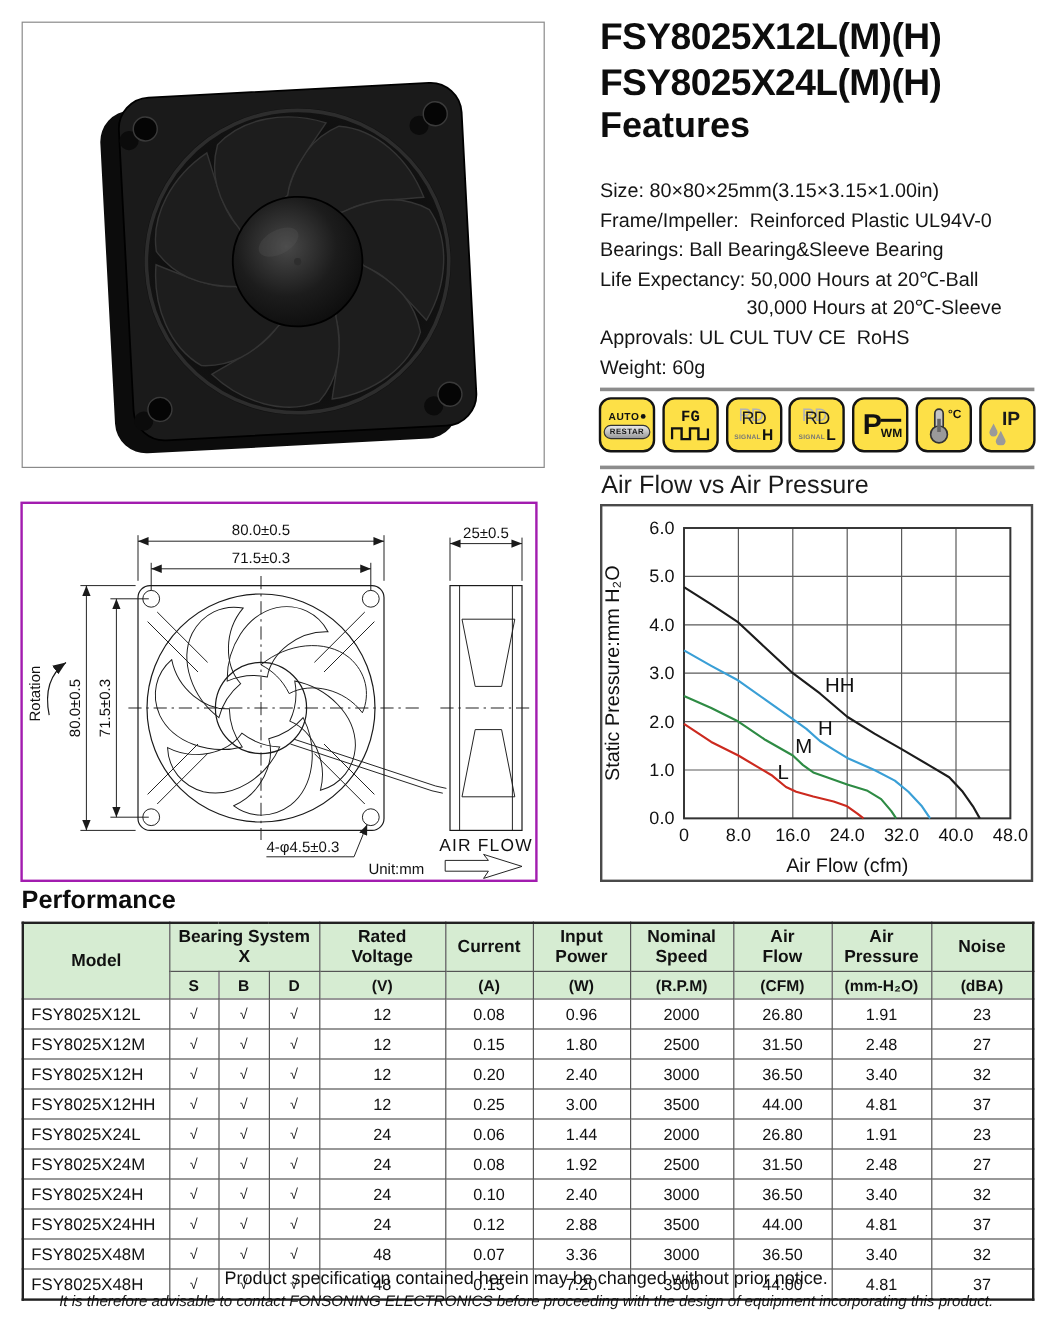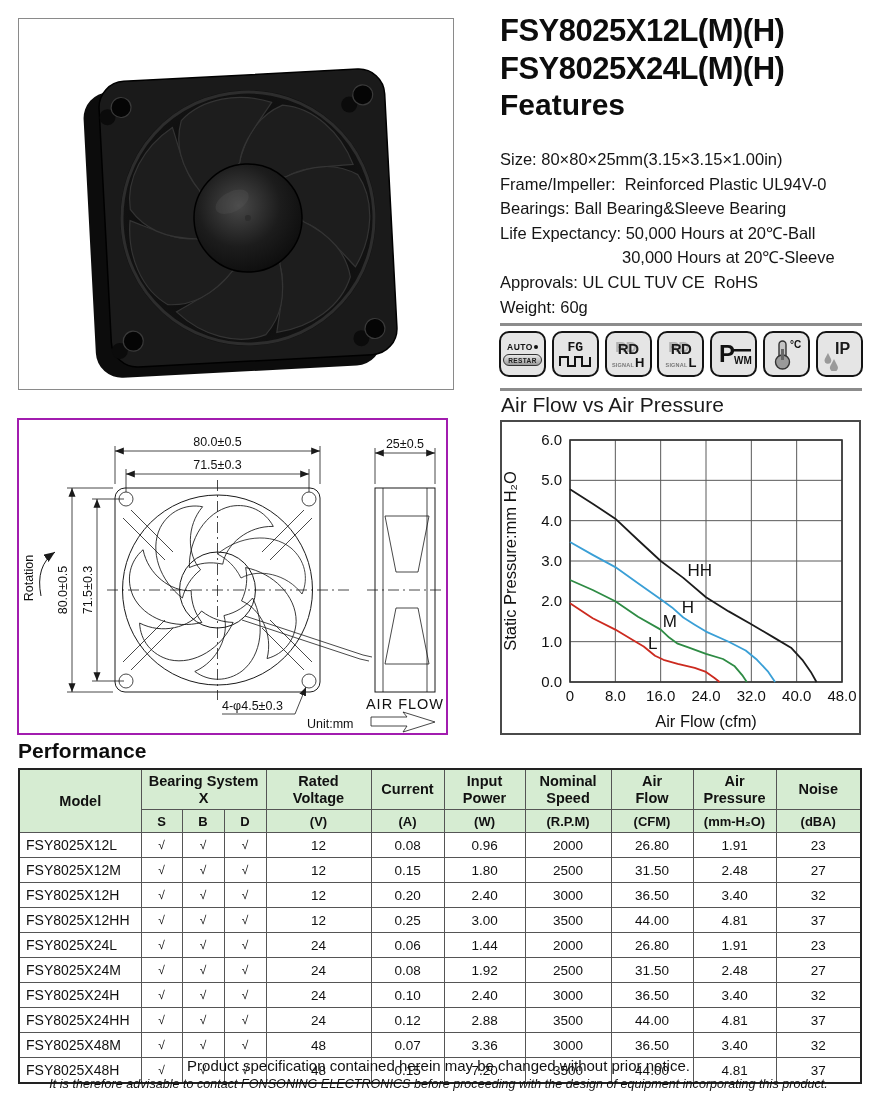--- a/index.html
+++ b/index.html
@@ -16,28 +16,28 @@
   .model-title{font-size:31px;font-weight:bold;line-height:38px;letter-spacing:-0.5px;color:#0d0d0d;}
   .features-heading{position:absolute;left:500px;top:88px;font-size:30px;font-weight:bold;color:#0d0d0d;}
   .features-list{position:absolute;left:500px;top:147px;width:380px;}
   .feat-line{font-size:16.5px;line-height:24.6px;white-space:pre;color:#151515;}
   .feat-line.indent{padding-left:122px;}
   .sep{position:absolute;left:500px;width:362px;height:0;border-top:3px solid #8c8c8c;}
   .sep1{top:323px;} .sep2{top:388px;}
 
   
   .icons-row{position:absolute;left:499px;top:331px;width:364px;display:flex;justify-content:space-between;}
-  .icon{width:47px;height:46px;border:2.5px solid #141414;border-radius:10px;background:#e5e5e5;
+  .icon{width:47px;height:46px;border:2.5px solid #141414;border-radius:10px;background:#fde047;
         box-sizing:border-box;display:flex;flex-direction:column;align-items:center;justify-content:center;overflow:hidden;}
   .auto-line{font-size:8.5px;font-weight:bold;letter-spacing:0.5px;display:flex;align-items:center;}
   .auto-line .dot{width:4px;height:4px;border-radius:50%;background:#111;margin-left:1px;}
   .restar{margin-top:2px;font-size:6.5px;font-weight:bold;color:#1a1a1a;background:linear-gradient(#e8e8e8,#9a9a9a);
           border:1.5px solid #333;border-radius:8px;padding:1.5px 4px;letter-spacing:0.4px;}
   .fg-label{font-size:13px;font-weight:bold;line-height:13px;font-family:Liberation Mono, monospace;}
-  .rd-big{font-size:15px;font-weight:bold;line-height:15px;letter-spacing:-0.5px;color:#1a1a1a;
+  .rd-big{font-size:15px;font-weight:normal;line-height:15px;letter-spacing:-0.5px;color:#1a1a1a;
           text-shadow:-2.5px -2.5px 0 #b3b3b3;}
   .rd-row{display:flex;align-items:flex-end;margin-top:1px;}
   .rd-small{font-size:5.5px;font-weight:bold;color:#777;letter-spacing:0.2px;}
   .rd-suf{font-size:13px;font-weight:bold;line-height:11px;margin-left:1px;color:#111;}
 
   
   .chart-title{position:absolute;left:501px;top:393px;font-size:21px;color:#1a1a1a;}
   .chart-box{position:absolute;left:500px;top:420px;width:361px;height:315px;
              border:2px solid #4a4a4a;box-sizing:border-box;}
   .chart-box svg{display:block;width:100%;height:100%;}

